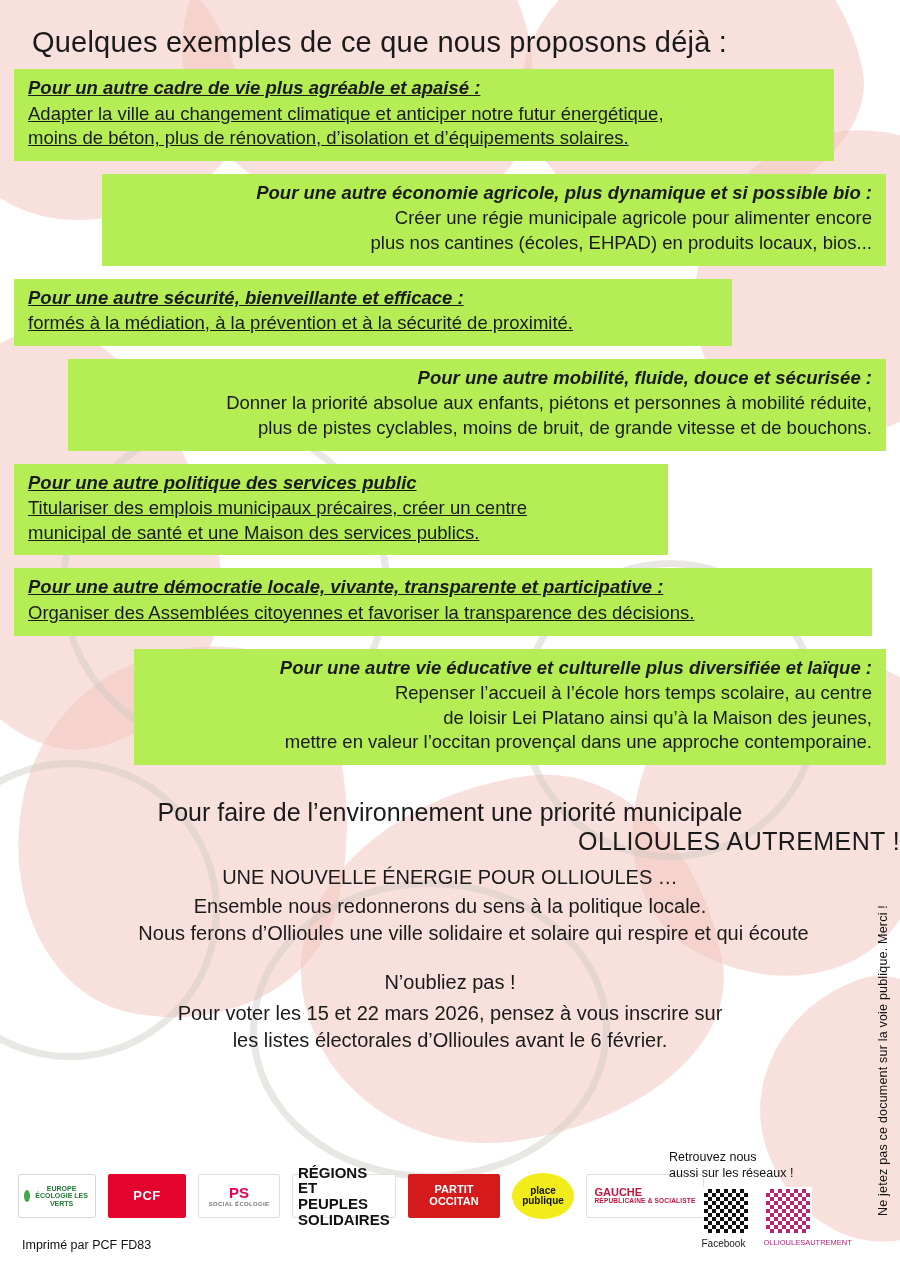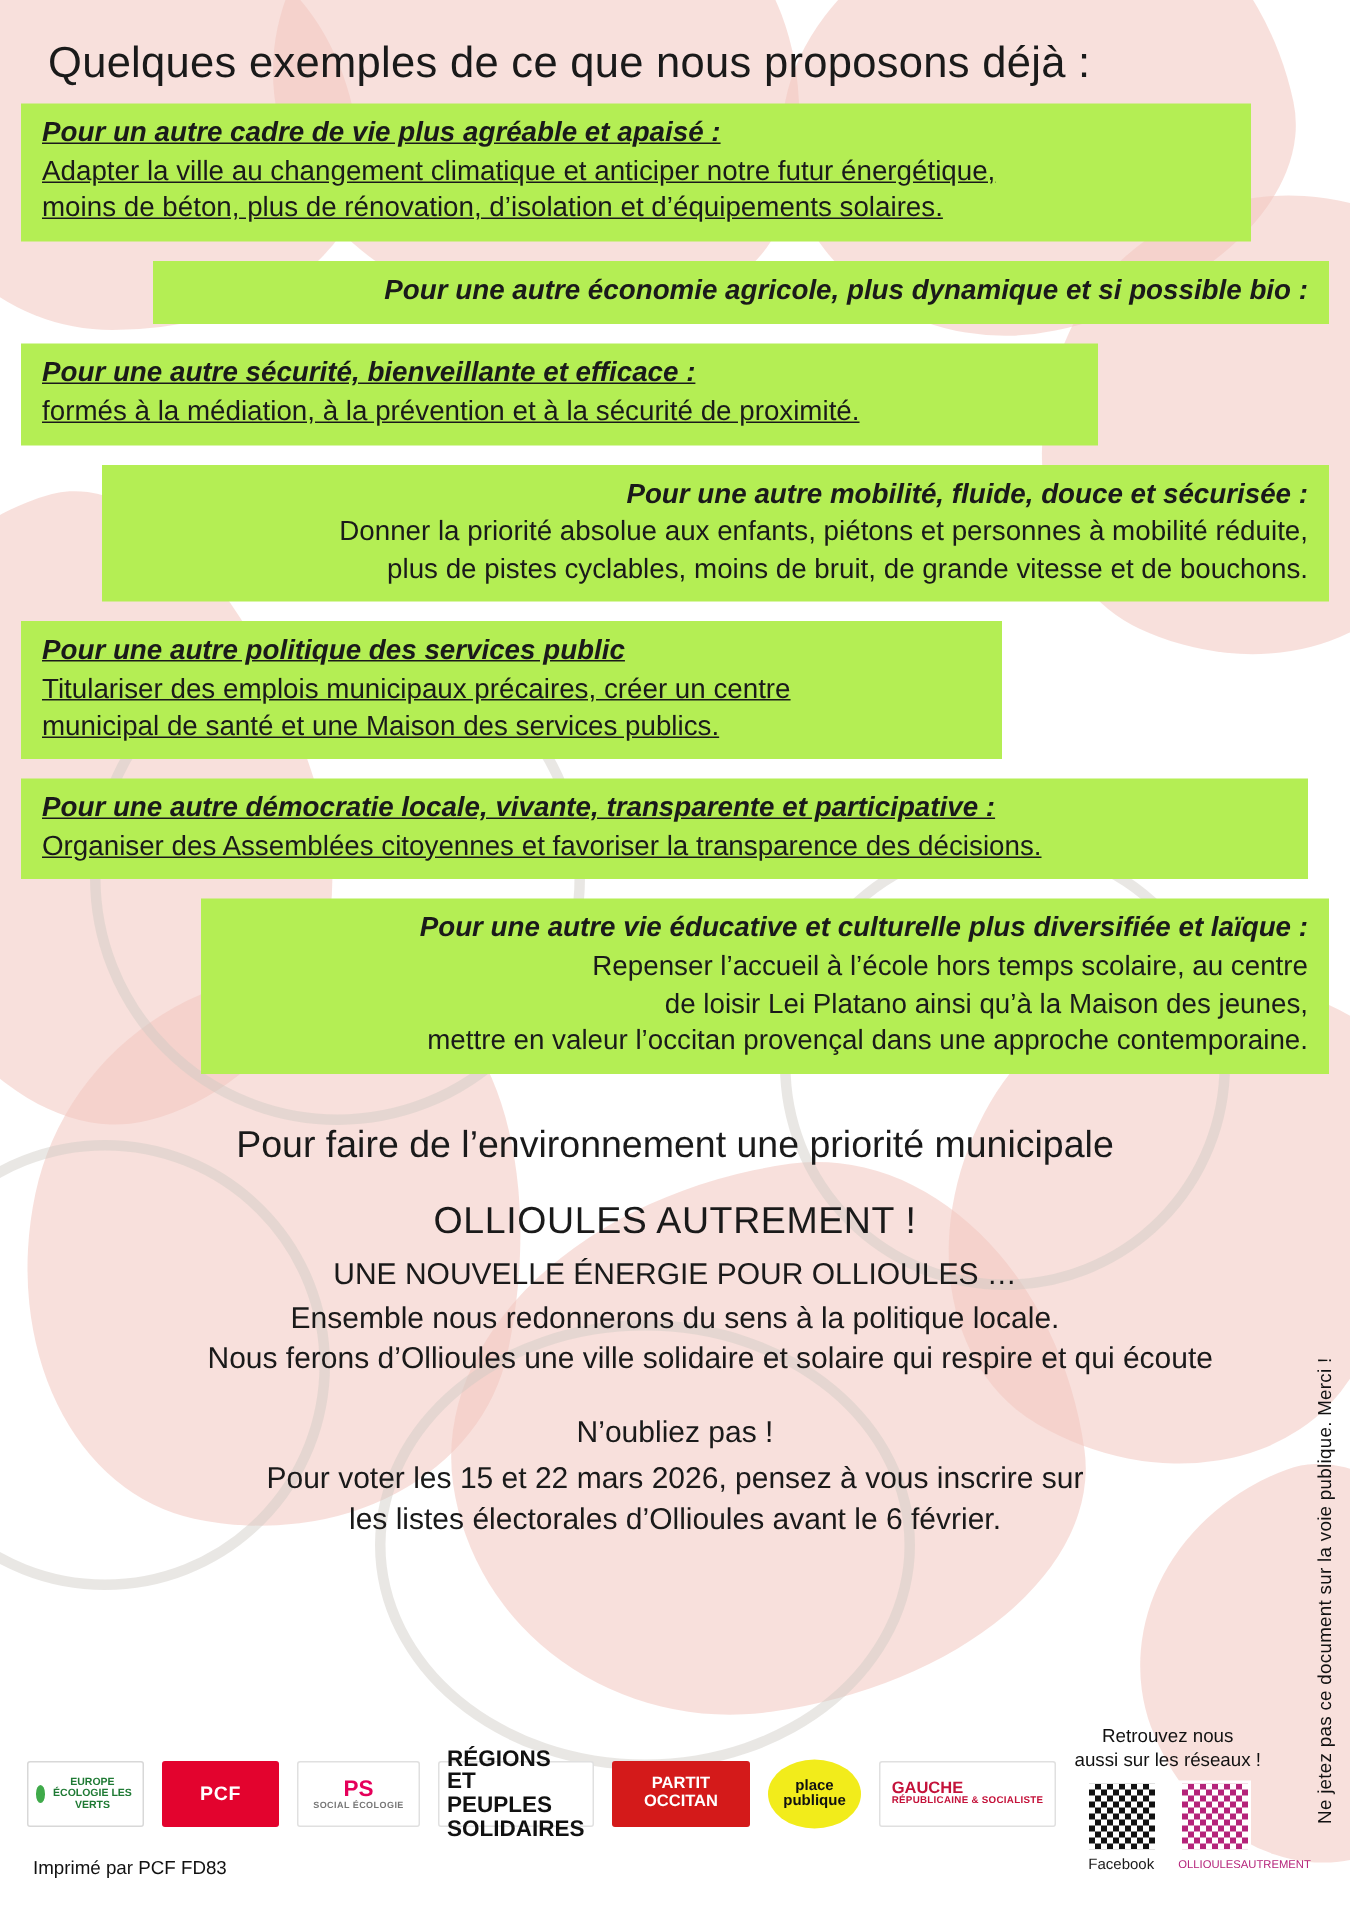--- a/index.html
+++ b/index.html
@@ -59,21 +59,21 @@
   .b1 { width: 820px; }
   .b2 { width: 784px; margin-left: 102px; }
   .b3 { width: 718px; }
   .b4 { width: 818px; margin-left: 68px; }
   .b5 { width: 654px; }
   .b6 { width: 752px; margin-left: 134px; }
   .b7 { width: 858px; }
 
   .closing { text-align:center; padding: 4px 0 0 0; }
   .closing .l1 { font-size: 25px; margin-top: 16px; }
-  .closing .l2 { font-size: 25px; margin-top: 22px; letter-spacing: .4px; }
+  .closing .l2 { font-size: 25px; letter-spacing: .4px; text-align: right; }
   .closing .l3 { font-size: 20px; margin-top: 10px; }
   .closing .l4 { font-size: 20px; margin-top: 6px; }
   .closing .l5 { font-size: 20px; margin-top: 4px; padding-left: 47px; }
   .closing .l6 { font-size: 20px; margin-top: 26px; }
   .closing .l7 { font-size: 20px; margin-top: 8px; }
   .closing .l8 { font-size: 20px; margin-top: 4px; }
 
   .sidenote {
     position: absolute;
     right: 10px;
@@ -122,21 +122,21 @@
 
   .print-note {
     position:absolute;
     left: 22px;
     top: 1238px;
     font-size: 12.5px;
     color:#111;
   }
 
   
-  .social { position:absolute; right: 34px; top: 1150px; width: 175px; text-align:center; }
+  .social { position:absolute; right: 56px; top: 1150px; width: 175px; }
   .social .txt { font-size: 12.5px; line-height:1.25; color:#111; }
   .social .codes { display:flex; gap: 14px; justify-content:center; margin-top:6px; }
   .qr { width: 48px; height: 48px; background:
       repeating-conic-gradient(#111 0% 25%, #ffffff 0% 50%);
       background-size: 8px 8px; border: 2px solid #fff; }
   .qr.insta { background: repeating-conic-gradient(#b5237a 0% 25%, #ffffff 0% 50%); background-size:8px 8px;}
   .social .labels { display:flex; gap:14px; justify-content:center; margin-top:3px; }
   .social .labels span { font-size: 10px; width:48px; }
   .social .labels .ig { color:#b5237a; font-size:7.5px; }
 </style>
@@ -166,20 +166,24 @@
   <div class="block left b1">
     <div class="head">Pour un autre cadre de vie plus agréable et apaisé :</div>
     <div class="body">
       <div>Adapter la ville au changement climatique et anticiper notre futur énergétique,</div>
       <div>moins de béton, plus de rénovation, d’isolation et d’équipements solaires.</div>
     </div>
   </div>
 
   <div class="block right b2">
     <div class="head">Pour une autre économie agricole, plus dynamique et si possible bio :</div>
+    <div class="body">
+      <div>Créer une régie municipale agricole pour alimenter encore</div>
+      <div>plus nos cantines (écoles, EHPAD) en produits locaux, bios...</div>
+    </div>
   </div>
 
   <div class="block left b3">
     <div class="head">Pour une autre sécurité, bienveillante et efficace :</div>
     <div class="body">
       <div>formés à la médiation, à la prévention et à la sécurité de proximité.</div>
     </div>
   </div>
 
   <div class="block right b4">

